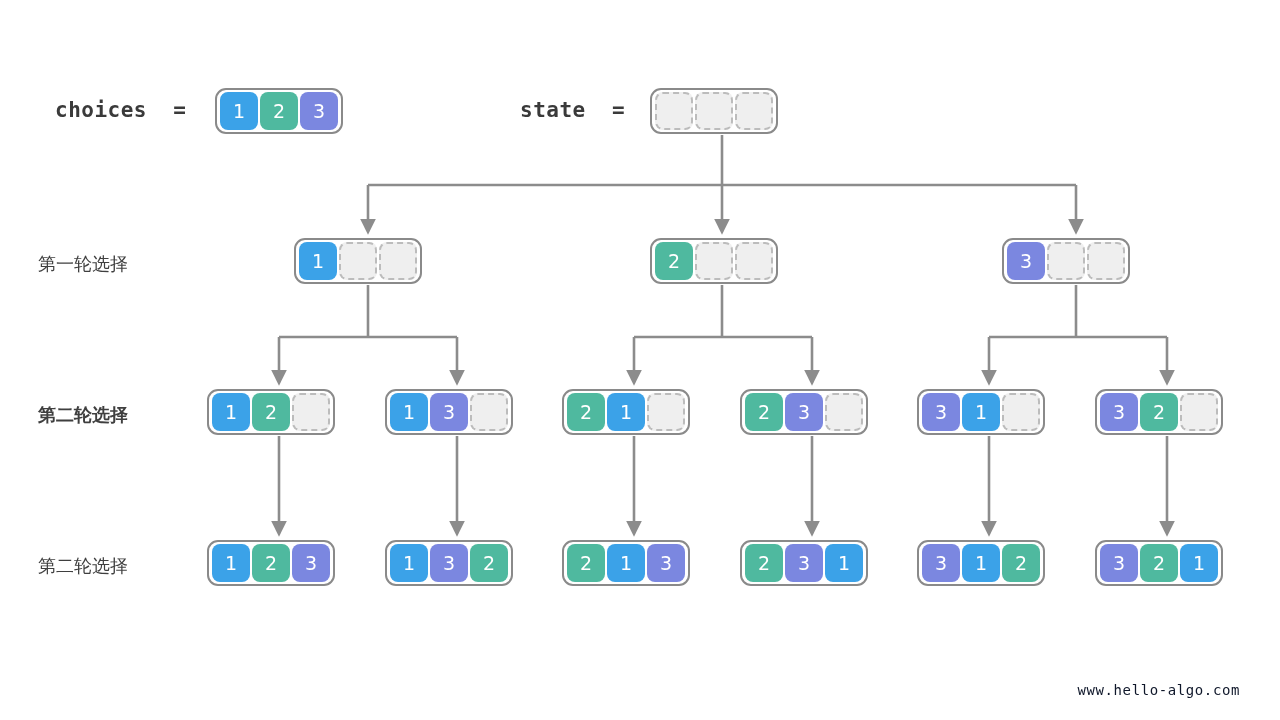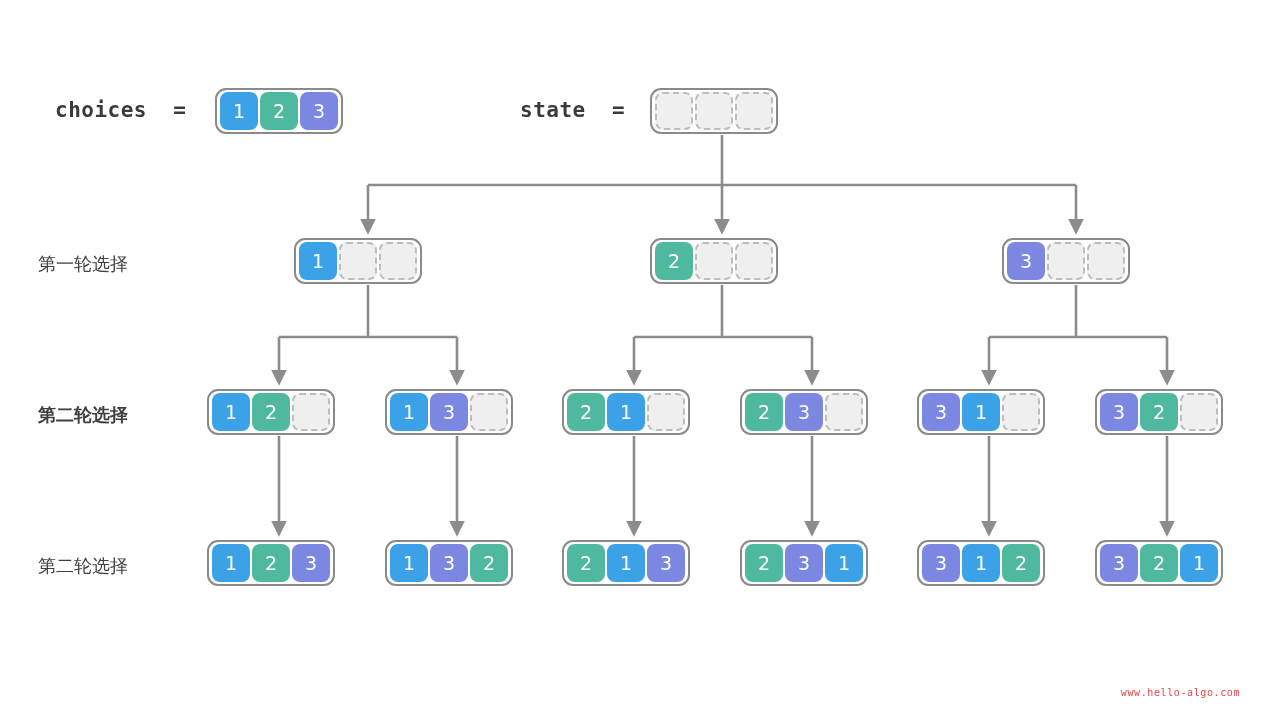--- a/index.html
+++ b/index.html
@@ -77,22 +77,22 @@
     background: #efefef;
     border: 2px dashed #bcbcbc;
     color: transparent;
   }
   
   .watermark {
     position: absolute;
     right: 26px;
     bottom: 22px;
     font-family: "DejaVu Sans Mono", "Liberation Mono", monospace;
-    font-size: 10px;
-    color: #ef4444;
+    font-size: 14px;
+    color: #0f172a;
     letter-spacing: 0.6px;
   }
 </style>
 </head>
 <body>
 
 <div id="canvas">
 
   <svg id="wires" viewBox="0 0 1280 720" width="1280" height="720">
     <defs>

